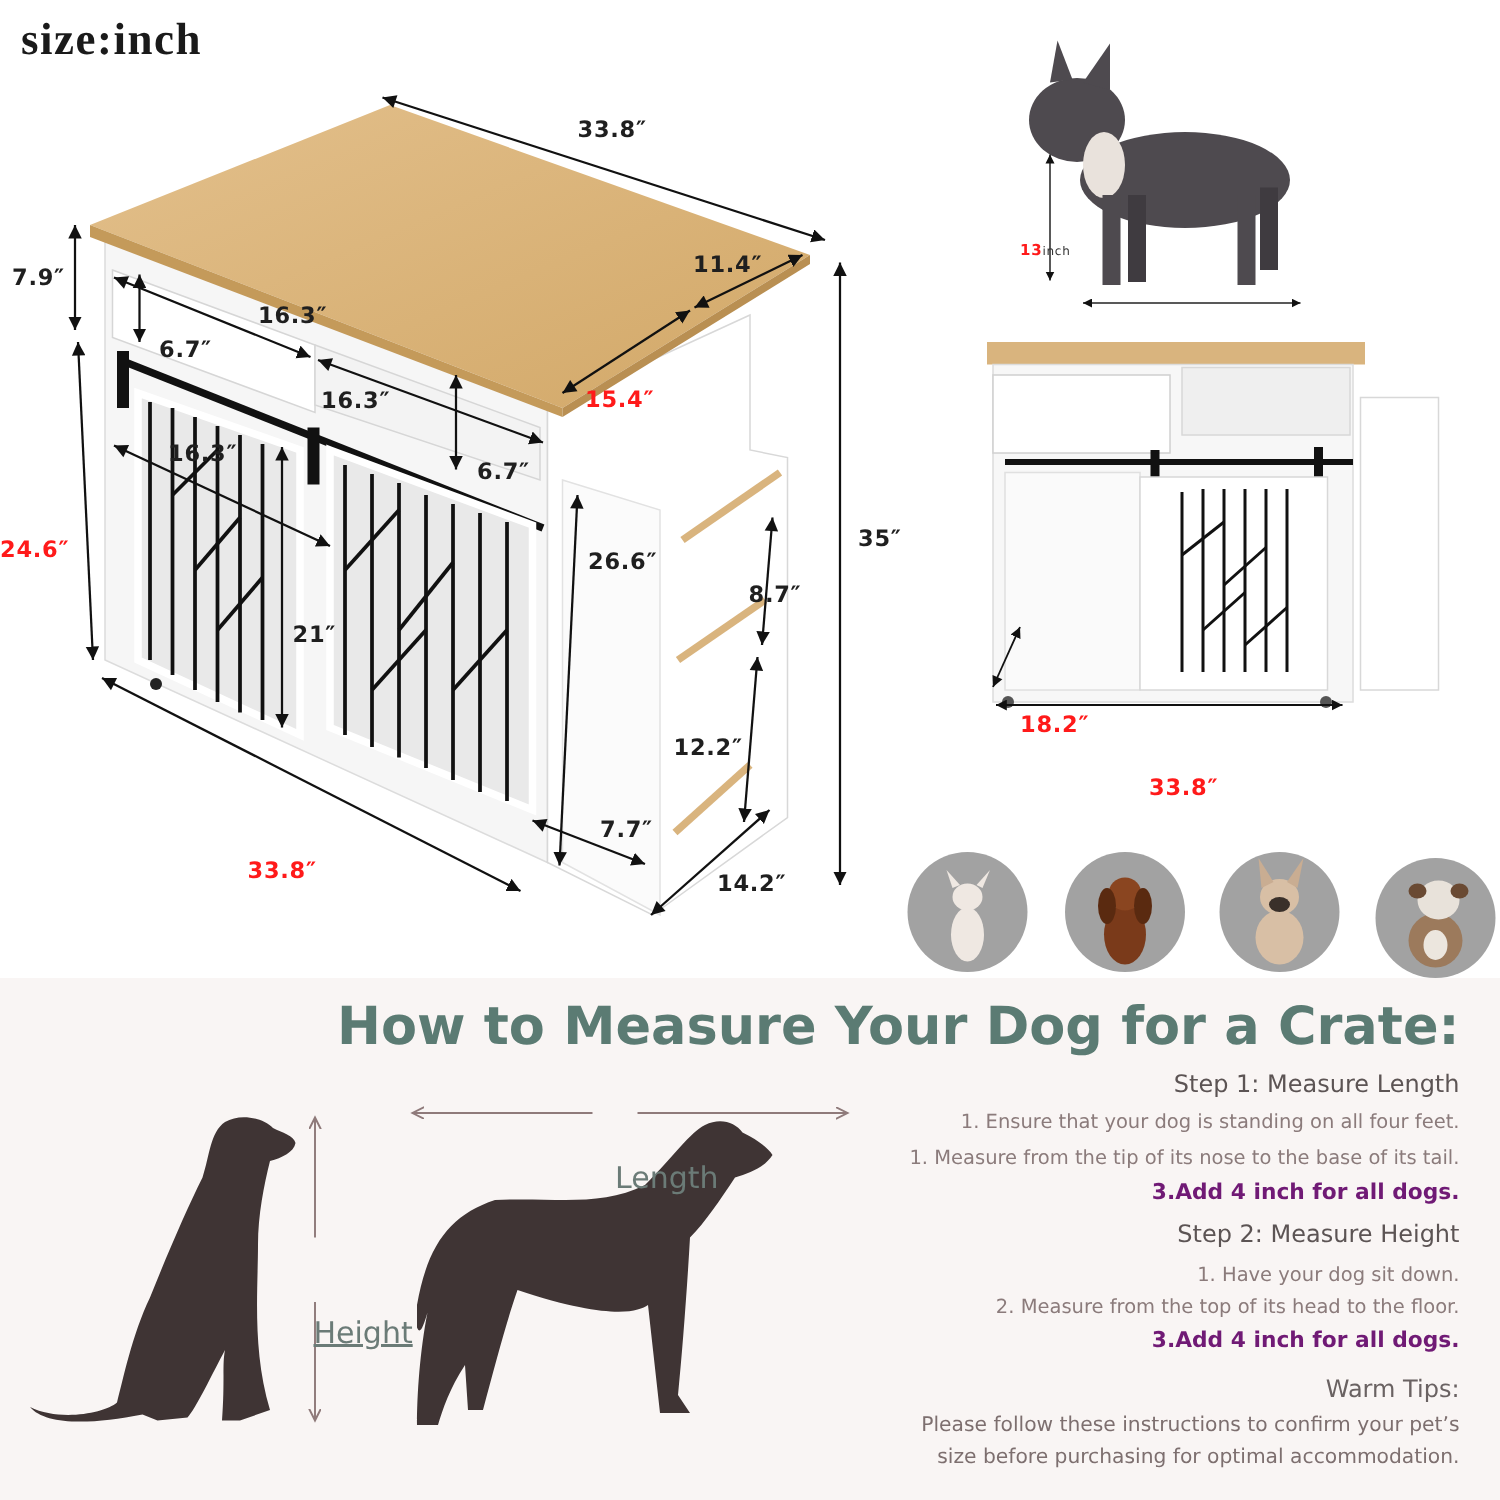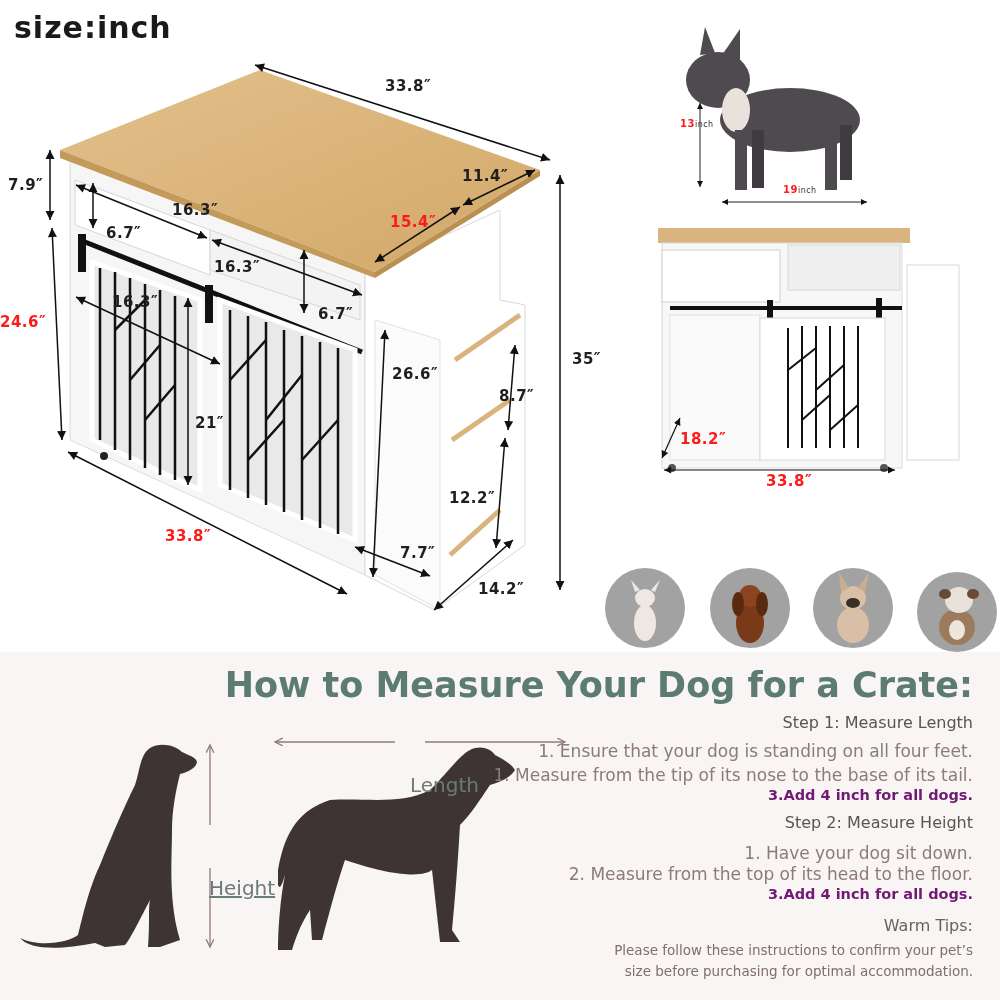--- a/index.html
+++ b/index.html
@@ -1,25 +1,25 @@
 <!DOCTYPE html>
 <html><head>
 <meta charset="utf-8">
 <style>
   * { box-sizing: border-box; margin: 0; padding: 0; }
   html, body { width: 1000px; height: 1000px; background: #ffffff; overflow: hidden; }
   body { position: relative; font-family: "DejaVu Sans", sans-serif; }
   .dim { position: absolute; font-family: "DejaVu Sans", sans-serif; font-size: 15px; font-weight: bold; color: #1f1f1f; white-space: nowrap; letter-spacing: 0.5px; }
-  .dim.red { color: #ff1a1a; }
-  .title-size { position: absolute; left: 14px; top: 10px; font-size: 30px; font-weight: bold; color: #1a1a1a; letter-spacing: 1px; }
+  .dim.red { color: #ff1a1a; margin-top: 44px; }
+  .title-size { position: absolute; left: 14px; top: 10px; font-size: 30px; font-weight: bold; color: #1a1a1a; letter-spacing: 1px; font-family: Liberation Serif, serif; }
   svg { position: absolute; overflow: visible; }
   .bottom-panel { position: absolute; left: 0; top: 652px; width: 1000px; height: 348px; background: #f9f5f4; }
   .howto-title { position: absolute; right: 27px; top: 665px; font-family: "DejaVu Sans", sans-serif; font-size: 35px; font-weight: bold; color: #5b7b73; white-space: nowrap; }
   .step { position: absolute; right: 27px; font-size: 16px; color: #5c5454; white-space: nowrap; text-align: right; }
-  .li { position: absolute; right: 27px; font-size: 17px; color: #8b7b7b; white-space: nowrap; text-align: right; }
+  .li { position: absolute; right: 27px; font-size: 13px; color: #8b7b7b; white-space: nowrap; text-align: right; }
   .bold-li { position: absolute; right: 27px; font-size: 14.5px; font-weight: bold; color: #701a75; white-space: nowrap; text-align: right; }
   .tips { position: absolute; right: 27px; font-size: 13.5px; color: #7d6f6f; text-align: right; line-height: 21px; white-space: nowrap; }
   .lbl-sil { position: absolute; font-size: 20px; color: #6b7b77; white-space: nowrap; margin-top: 44px; }
   .breed-circle { position: absolute; width: 80px; height: 80px; border-radius: 50%; background: #a2a2a2; overflow: hidden; }
   .small-inch { font-size: 8px; font-weight: normal; color: #333; }
 </style>
 </head>
 <body>
 
 <div class="title-size">size:inch</div>

